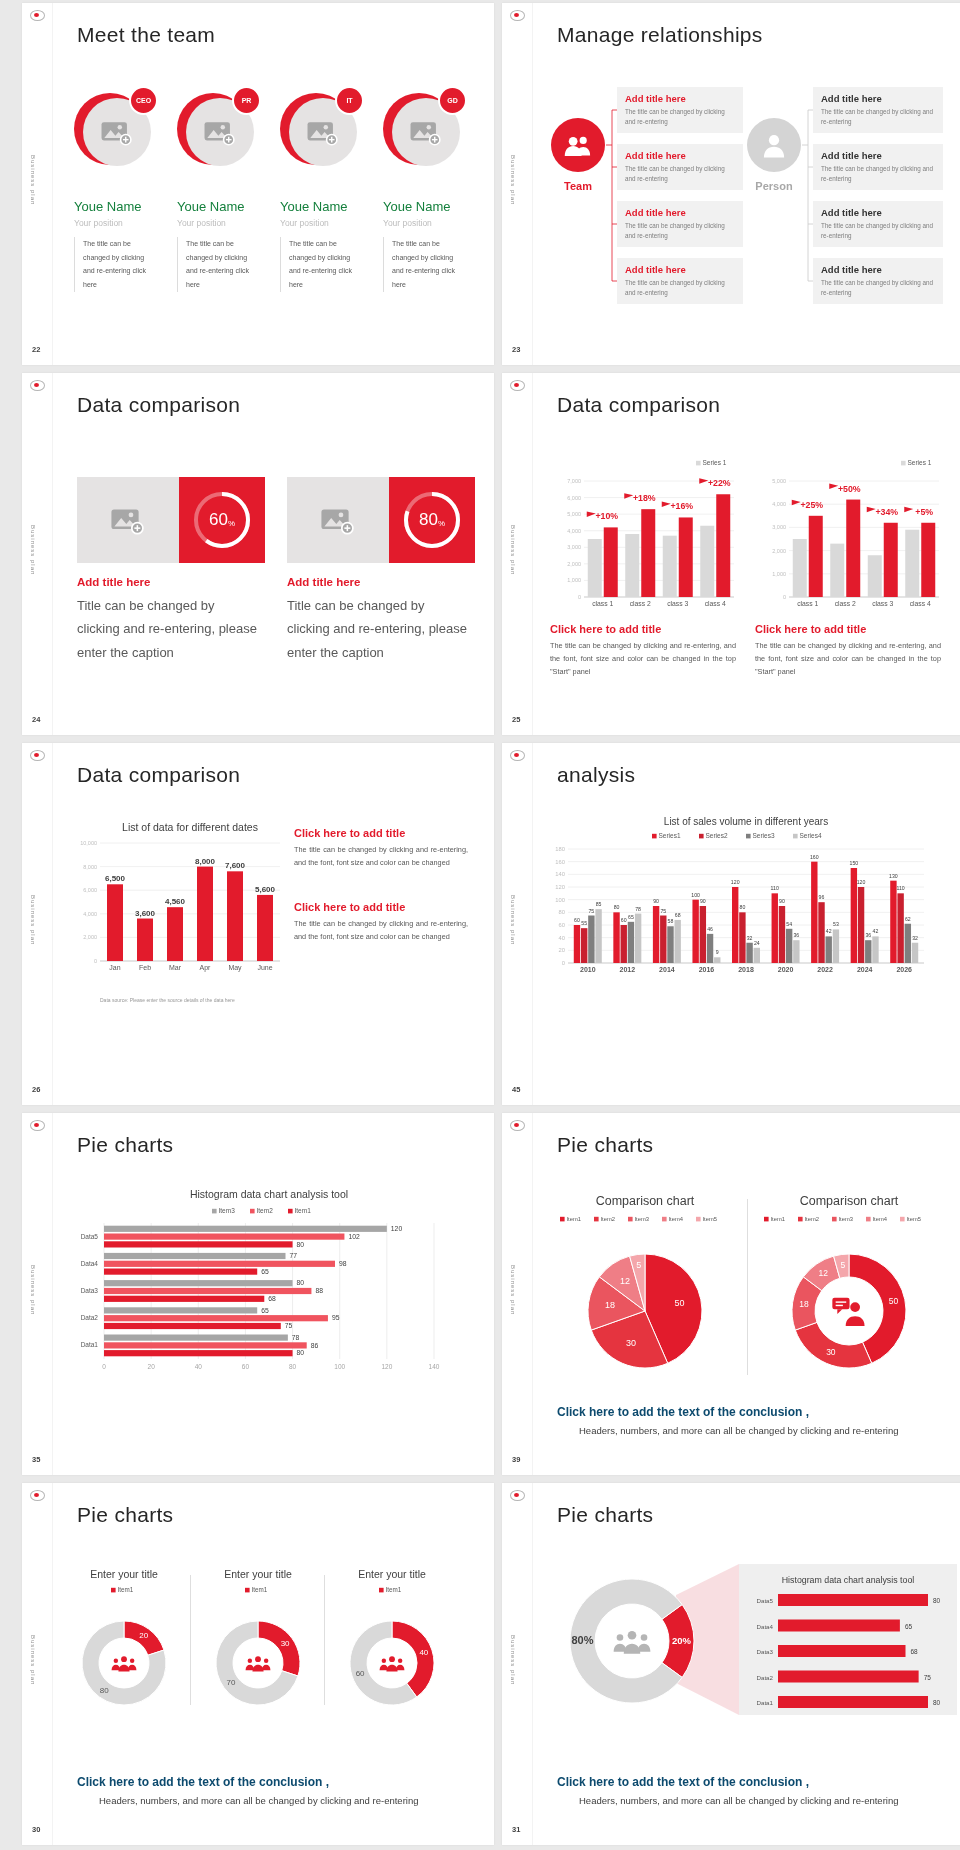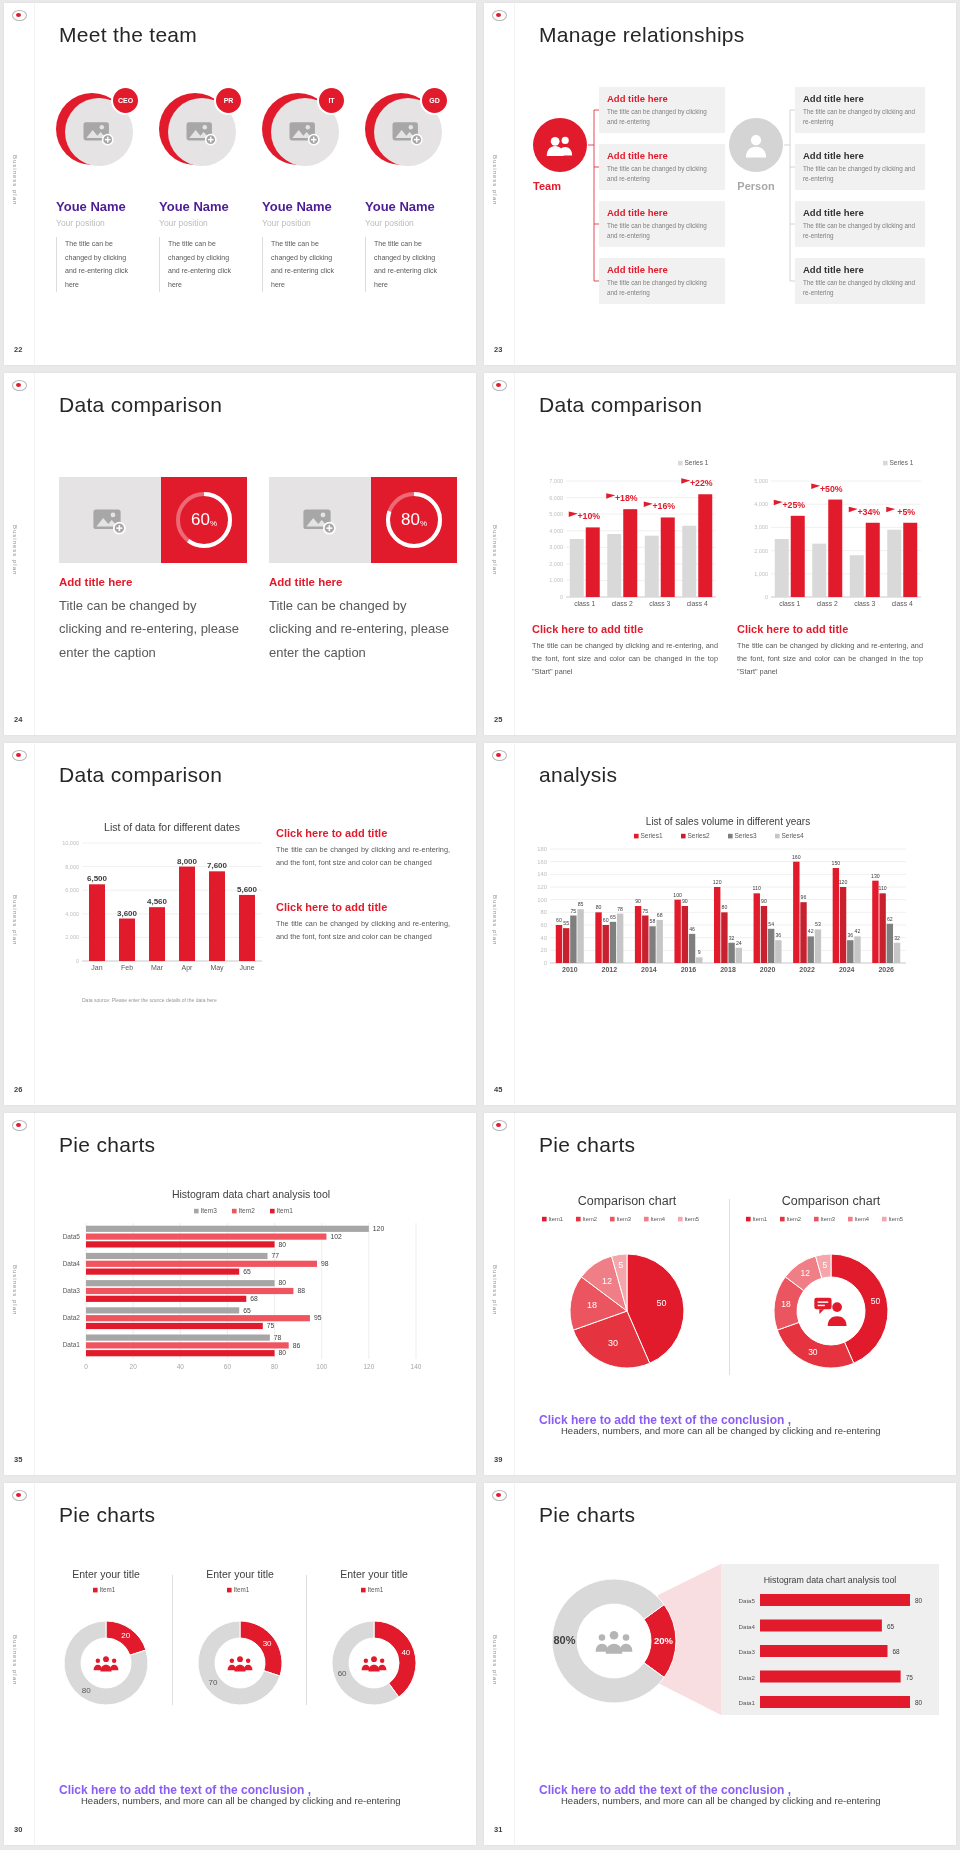--- a/index.html
+++ b/index.html
@@ -1,42 +1,42 @@
 <!DOCTYPE html>
 <html><head>
 <meta charset="utf-8">
 <style>
   html,body{margin:0;padding:0;}
   body{width:960px;height:1850px;background:#e9e9e9;font-family:"Liberation Sans",sans-serif;}
   svg{font-family:"Liberation Sans",sans-serif;}
-  .grid{display:grid;grid-template-columns:472px 472px;grid-template-rows:repeat(5,362px);gap:8px;padding:3px 4px;}
+  .grid{display:grid;grid-template-columns:472px 472px;grid-template-rows:repeat(5,362px);gap:8px;padding:3px 22px;}
   .slide{position:relative;background:#fff;overflow:hidden;box-shadow:0 0 2px rgba(0,0,0,.07);}
   
   .logo{position:absolute;left:8px;top:7px;width:13px;height:9px;border:1px solid #b5b5b5;border-radius:50%;}
   .logo::after{content:"";position:absolute;left:3px;top:1.5px;width:5px;height:4px;background:#e21b2c;border-radius:50%;}
   .vtext{position:absolute;left:8px;top:152px;writing-mode:vertical-rl;font-size:6px;color:#8f8f8f;letter-spacing:1px;}
   .guide{position:absolute;left:30px;top:0;bottom:0;width:1px;background:#f3f3f3;}
   .pnum{position:absolute;left:10px;bottom:11px;font-size:7.5px;font-weight:bold;color:#3f3f3f;}
   .stitle{position:absolute;left:55px;top:20px;margin:0;font-size:21px;font-weight:300;color:#262626;letter-spacing:.3px;}
   .abs{position:absolute;}
   
   .member{position:absolute;top:88px;width:94px;}
   .avatar{position:relative;width:78px;height:78px;}
   .av-red{position:absolute;left:0;top:2px;width:72px;height:72px;border-radius:50%;background:#e21b2c;}
   .av-gray{position:absolute;left:9px;top:7px;width:68px;height:68px;border-radius:50%;background:#e5e3e3;display:flex;align-items:center;justify-content:center;}
   .badge{position:absolute;right:-6px;top:-5px;width:25px;height:25px;border-radius:50%;background:#e21b2c;border:2px solid #fff;color:#fff;font-size:7px;font-weight:bold;display:flex;align-items:center;justify-content:center;}
-  .mname{margin-top:30px;font-size:13px;font-weight:bold;color:#4c1d95;}
+  .mname{margin-top:30px;font-size:13px;font-weight:normal;color:#15803d;}
   .mpos{margin-top:4px;font-size:8.5px;color:#bdbdbd;}
   .mdesc{margin-top:9px;font-size:7px;line-height:1.95;color:#595959;border-left:1px solid #dcdcdc;padding-left:8px;width:74px;}
   
   .relcircle{position:absolute;width:54px;height:54px;border-radius:50%;display:flex;align-items:center;justify-content:center;color:#fff;}
   .teamc{left:49px;top:115px;background:#e21b2c;}
   .personc{left:245px;top:115px;background:#d4d4d4;}
   .rel-label{position:absolute;top:177px;width:54px;text-align:center;font-size:11px;font-weight:bold;}
-  .rel-label.red{left:36px;color:#e21b2c;}
+  .rel-label.red{left:49px;color:#e21b2c;}
   .rel-label.gray{left:245px;color:#a8a8a8;}
   .relbox{position:absolute;width:126px;height:46px;background:#f1f1f1;padding:6px 8px 0;box-sizing:border-box;}
   .relbox.r{width:130px;}
   .rb-title{font-size:9.5px;font-weight:bold;color:#e21b2c;margin-bottom:3px;}
   .rb-title.dark{color:#333;}
   .rb-desc{font-size:6.3px;color:#7f7f7f;line-height:1.55;}
   .s23lines{position:absolute;left:0;top:0;width:472px;height:362px;pointer-events:none;}
   
   .pcard{position:absolute;top:104px;width:188px;height:86px;display:flex;}
   .pc-img{width:102px;background:#e5e3e3;display:flex;align-items:center;justify-content:center;}
@@ -44,21 +44,21 @@
   .ring{position:absolute;left:11px;top:11px;}
   .pc-pct{position:absolute;inset:0;display:flex;align-items:center;justify-content:center;color:#fff;font-size:17px;}
   .pc-unit{font-size:8px;margin-top:7px;}
   .pc-title{position:absolute;top:203px;font-size:11.5px;font-weight:bold;color:#e21b2c;}
   .pc-desc{position:absolute;top:221px;width:182px;font-size:13px;color:#595959;line-height:1.8;}
   
   .cap{position:absolute;font-size:11px;font-weight:bold;color:#e21b2c;}
   .capd{position:absolute;font-size:7.3px;color:#595959;line-height:1.8;text-align:justify;}
   .srcnote{position:absolute;left:78px;top:254px;font-size:5px;color:#979797;}
   
-  .concl-t{position:absolute;left:55px;top:300px;font-size:12px;font-weight:bold;color:#8b5cf6;}
+  .concl-t{position:absolute;left:55px;top:292px;font-size:12px;font-weight:bold;color:#0c4a6e;}
   .concl-d{position:absolute;left:55px;top:312px;font-size:9.5px;color:#404040;margin-left:22px;}
   .vdiv{position:absolute;width:1px;background:#dedede;}
   .ci{color:#fff;}
 </style>
 </head>
 <body>
 
 <svg width="0" height="0" style="position:absolute" aria-hidden="true">
   <defs>
     <symbol id="ic-img" viewBox="0 0 40 34">

